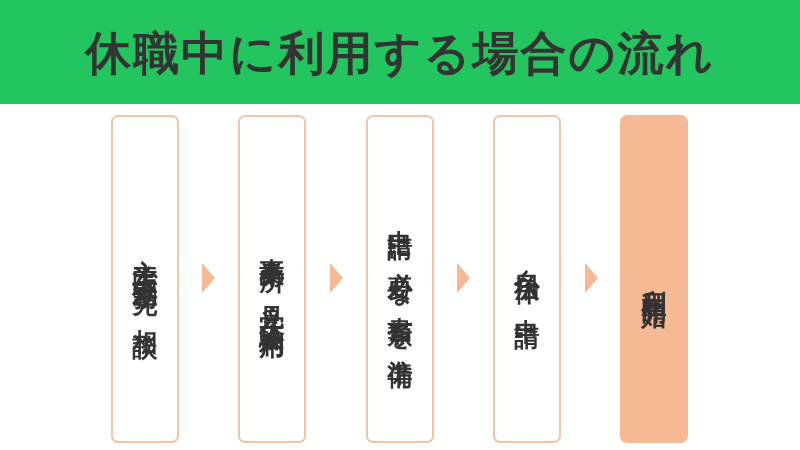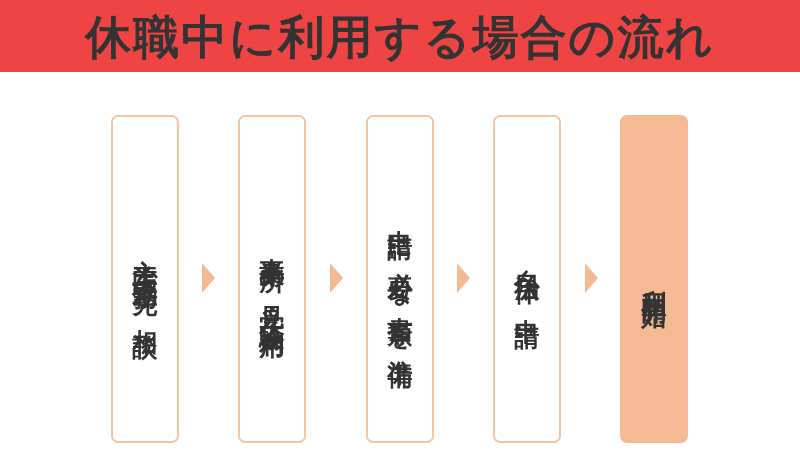--- a/index.html
+++ b/index.html
@@ -11,22 +11,22 @@
     height: 450px;
     background: #ffffff;
     position: relative;
     overflow: hidden;
     font-family: "DejaVu Sans", sans-serif;
   }
   .header {
     position: absolute;
     left: 0; top: 0;
     width: 800px;
-    height: 72px;
-    background: #ef4444;
+    height: 104px;
+    background: #22c55e;
     display: flex;
     align-items: center;
     justify-content: center;
   }
   .title {
     font-size: 46px;
     font-weight: bold;
     color: #333333;
     letter-spacing: 2px;
     margin-top: 4px;

